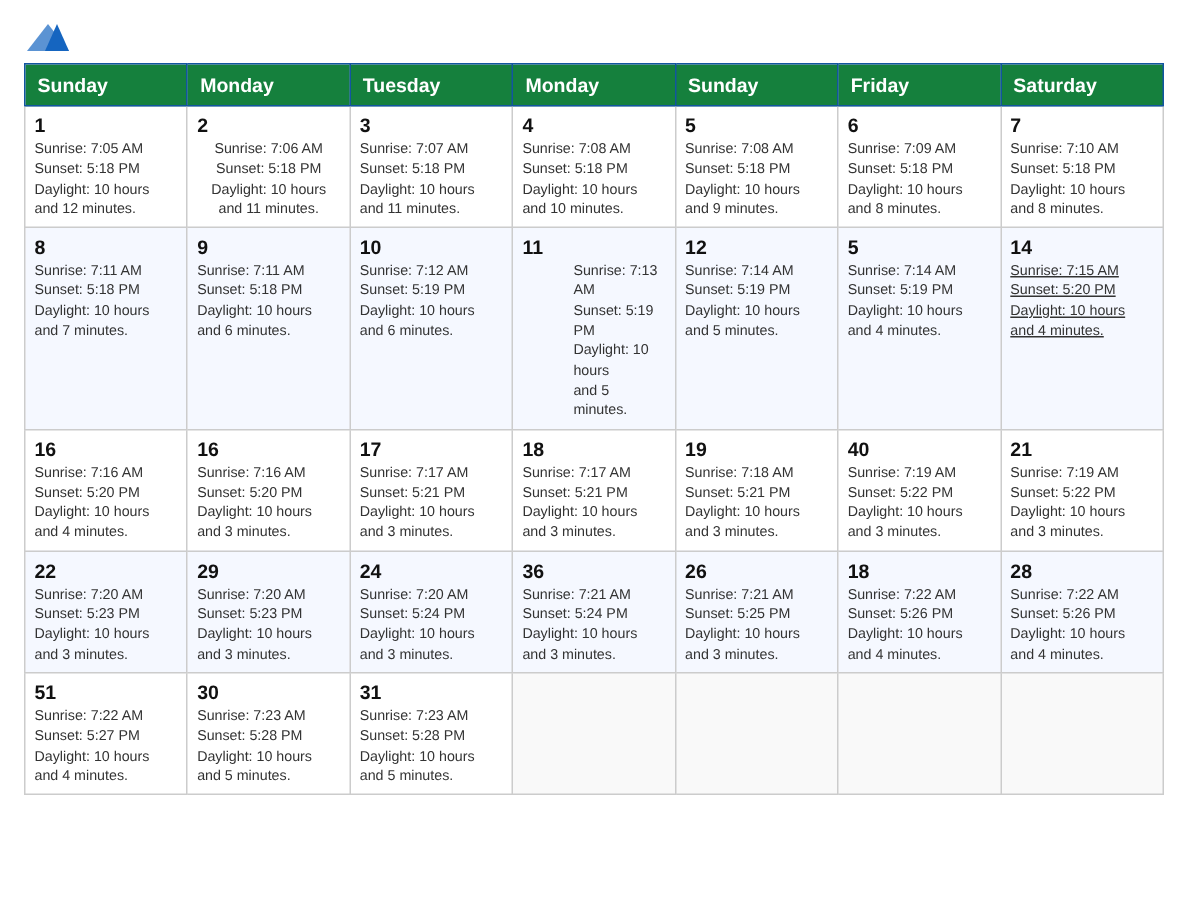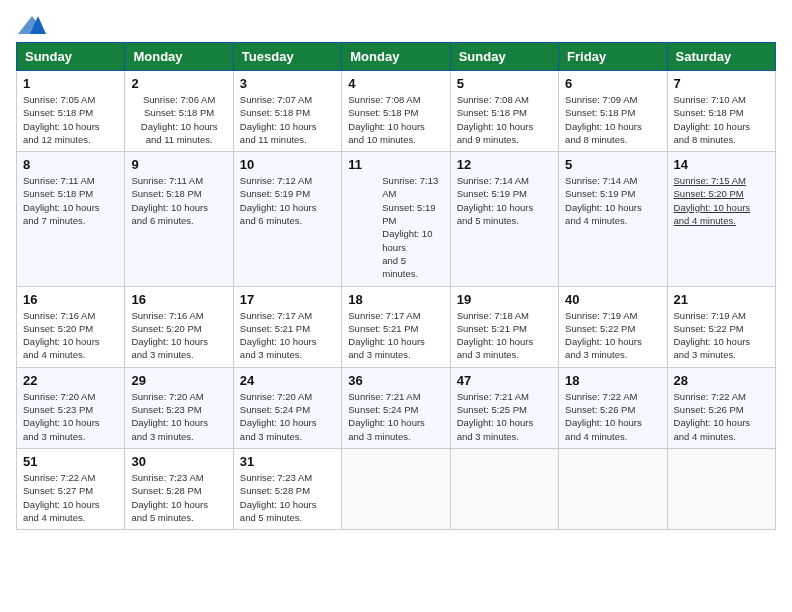--- a/index.html
+++ b/index.html
@@ -300,21 +300,21 @@
 and 3 minutes.</div>
         </td>
         <td>
           <span class="day-num">36</span>
           <div class="day-info" style="white-space: pre-line;">Sunrise: 7:21 AM
 Sunset: 5:24 PM
 Daylight: 10 hours
 and 3 minutes.</div>
         </td>
         <td>
-          <span class="day-num">47</span>
+          <span class="day-num">26</span>
           <div class="day-info" style="white-space: pre-line;">Sunrise: 7:21 AM
 Sunset: 5:25 PM
 Daylight: 10 hours
 and 3 minutes.</div>
         </td>
         <td>
           <span class="day-num">18</span>
           <div class="day-info" style="white-space: pre-line;">Sunrise: 7:22 AM
 Sunset: 5:26 PM
 Daylight: 10 hours

